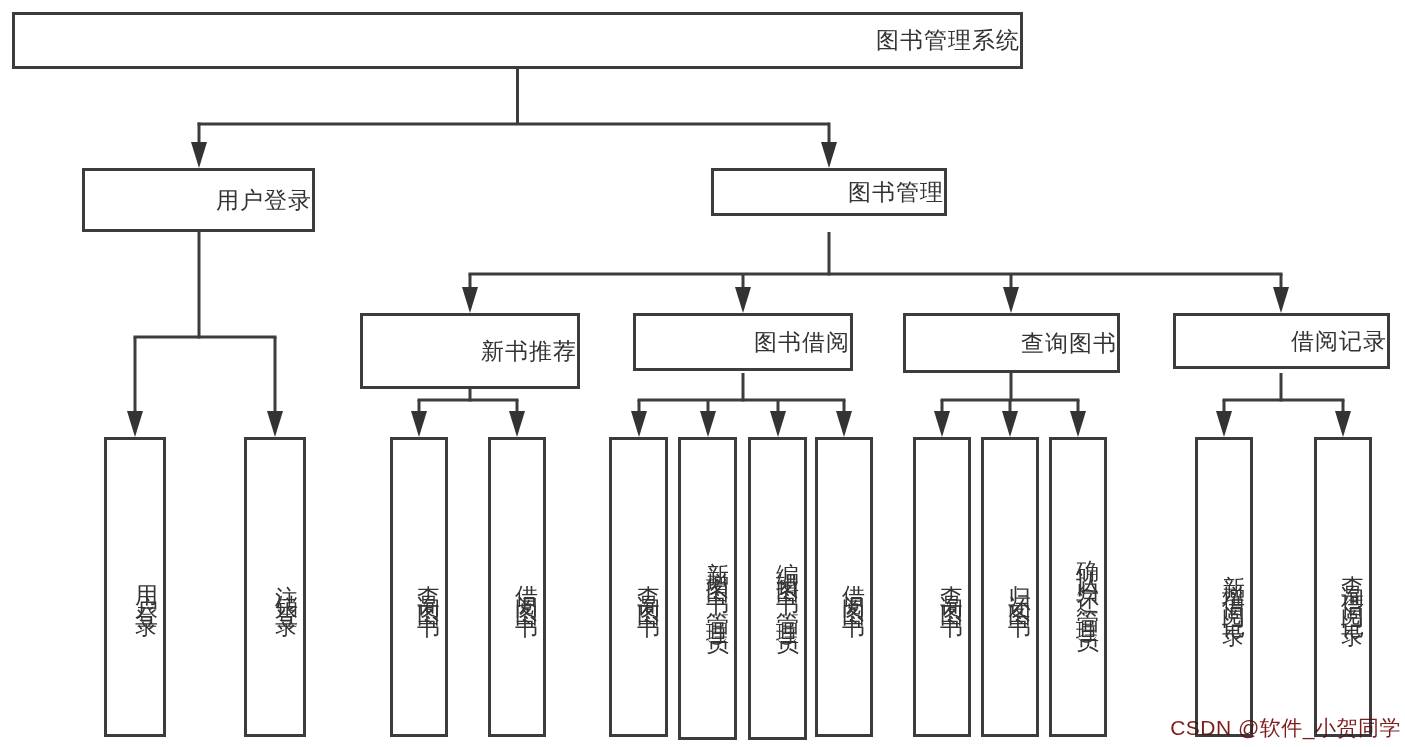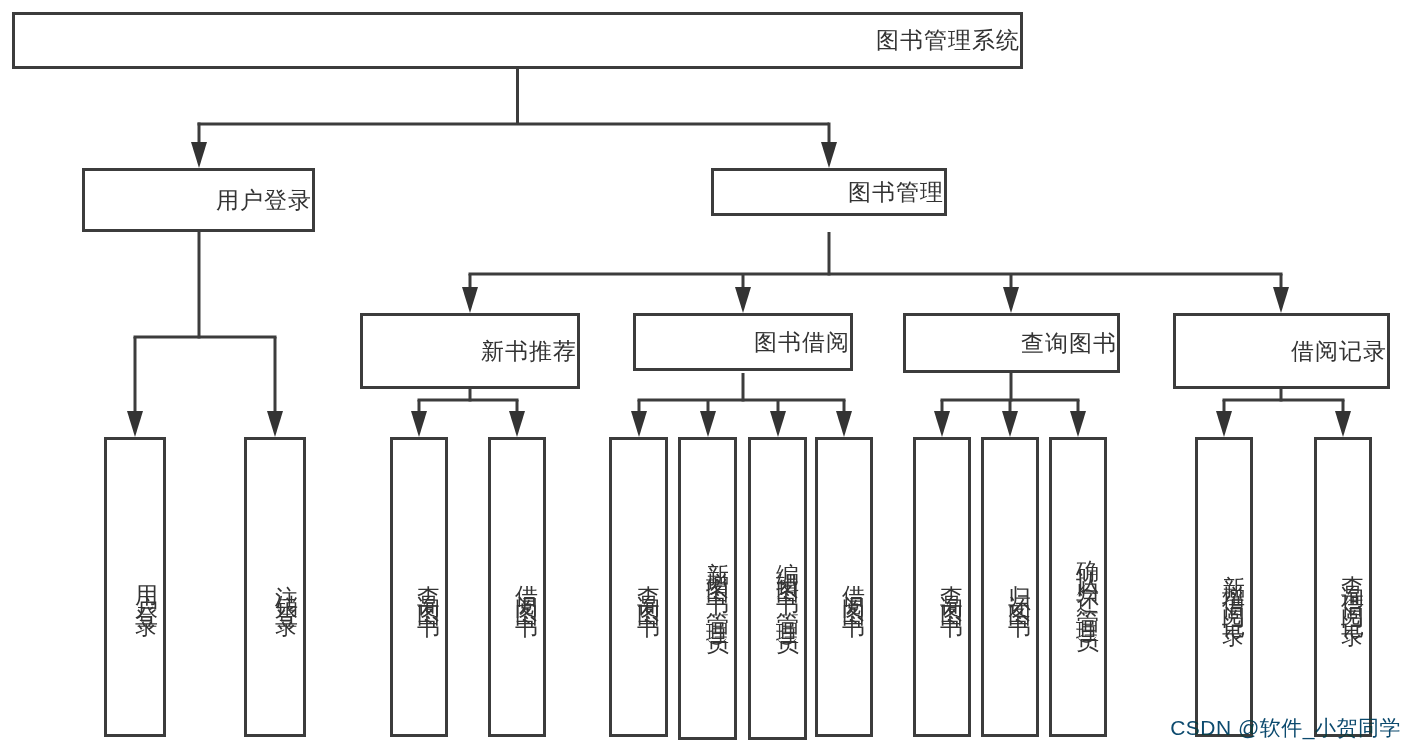--- a/index.html
+++ b/index.html
@@ -16,21 +16,21 @@
     display:flex;align-items:center;justify-content:flex-end;
     color:#333333;font-size:23px;letter-spacing:1px;
   }
   .node .lbl{white-space:nowrap;}
   .vnode .lbl{
     writing-mode:vertical-rl;text-orientation:mixed;
     letter-spacing:10px;white-space:nowrap;
   }
   #watermark{
     position:absolute;right:4px;bottom:5px;z-index:5;
-    font-size:21px;color:#0c4a6e;letter-spacing:0.5px;
+    font-size:21px;color:#7f1d1d;letter-spacing:0.5px;
     mix-blend-mode:darken;white-space:nowrap;
   }
 </style>
 </head>
 <body>
 
 <div id="stage">
 
   <svg class="wires" width="1405" height="747" viewBox="0 0 1405 747">
     <g stroke="#3c3c3c" stroke-width="3" fill="none">
@@ -111,21 +111,21 @@
 
   <div class="node" style="left:360px;top:313px;width:220px;height:76px">
     <span class="lbl">新书推荐</span>
   </div>
   <div class="node" style="left:633px;top:313px;width:220px;height:58px">
     <span class="lbl">图书借阅</span>
   </div>
   <div class="node" style="left:903px;top:313px;width:217px;height:60px">
     <span class="lbl">查询图书</span>
   </div>
-  <div class="node" style="left:1173px;top:313px;width:217px;height:76px">
+  <div class="node" style="left:1173px;top:313px;width:217px;height:56px">
     <span class="lbl">借阅记录</span>
   </div>
 
   <div class="node vnode" style="left:104px;top:437px;width:62px;height:300px">
     <span class="lbl">用户登录</span>
   </div>
   <div class="node vnode" style="left:244px;top:437px;width:62px;height:300px">
     <span class="lbl">注销登录</span>
   </div>
 

